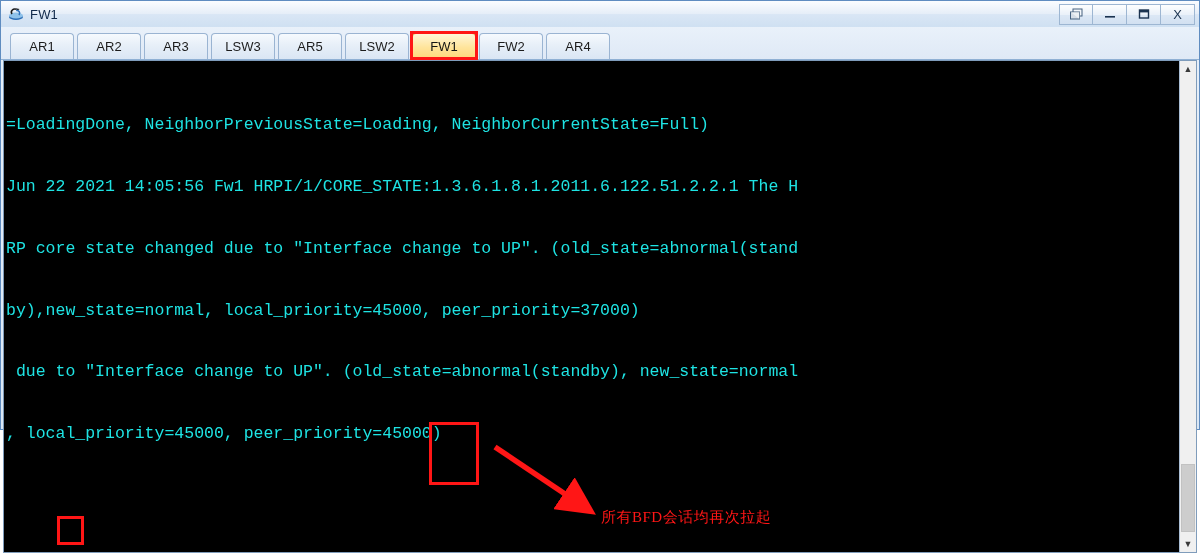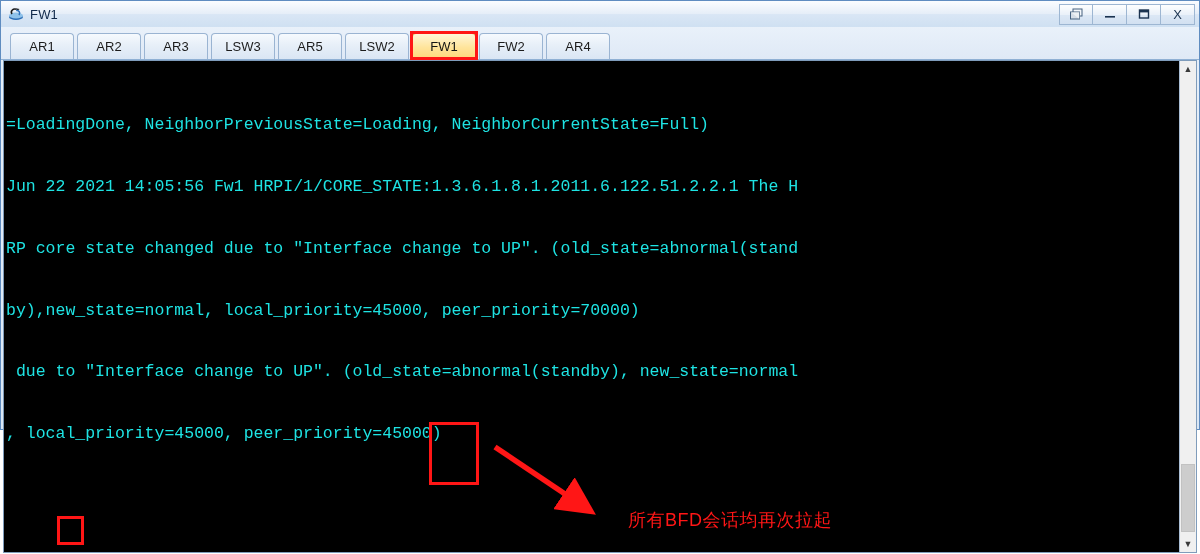--- a/index.html
+++ b/index.html
@@ -181,24 +181,24 @@
   #box-m     { left: 56px;  top: 515px; width: 27px; height: 29px; }
 
   .ann-arrow {
     position: absolute;
     left: 480px; top: 435px;
     width: 120px; height: 85px;
     pointer-events: none;
   }
   .ann-note {
     position: absolute;
-    left: 627px; top: 507px;
+    left: 600px; top: 507px;
     color: #ff1616;
-    font-family: Liberation Sans, sans-serif;
-    font-size: 18px;
+    font-family: Liberation Serif, serif;
+    font-size: 15px;
     white-space: nowrap;
     letter-spacing: .5px;
   }
 </style>
 </head>
 <body>
 
 <div id="app">
 
   <div class="titlebar">
@@ -246,21 +246,21 @@
     <div class="tab">FW2</div>
     <div class="tab">AR4</div>
   </div>
 
   <div class="term-wrap">
     <div class="term">
       <div class="term-lines">
         <div>=LoadingDone, NeighborPreviousState=Loading, NeighborCurrentState=Full)</div>
         <div>Jun 22 2021 14:05:56 Fw1 HRPI/1/CORE_STATE:1.3.6.1.8.1.2011.6.122.51.2.2.1 The H</div>
         <div>RP core state changed due to "Interface change to UP". (old_state=abnormal(stand</div>
-        <div>by),new_state=normal, local_priority=45000, peer_priority=70000)</div>
+        <div>by),new_state=normal, local_priority=45000, peer_priority=37000)</div>
         <div> due to "Interface change to UP". (old_state=abnormal(standby), new_state=normal</div>
         <div>, local_priority=45000, peer_priority=45000)</div>
         
         
         
         
         
         
         
         

